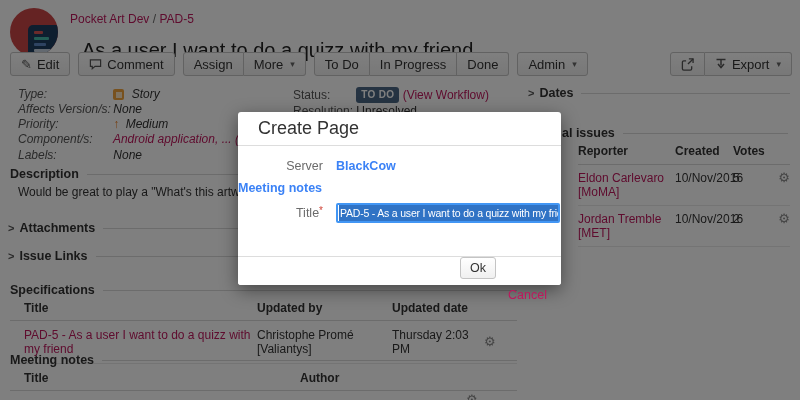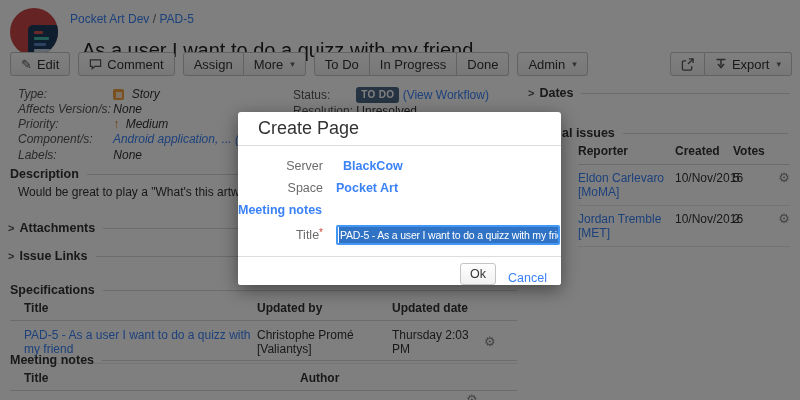--- a/index.html
+++ b/index.html
@@ -1,21 +1,21 @@
 <!DOCTYPE html>
 <html><head>
 <meta charset="utf-8">
 <style>
   html,body{margin:0;padding:0;width:800px;height:400px;overflow:hidden;
     font-family:"Liberation Sans",sans-serif;background:#fff;}
   .abs{position:absolute;}
   .page{position:absolute;inset:0;background:#fff;}
 
   
-  .lnk{color:#3b82f6;text-decoration:none;cursor:pointer;margin-top:31px;}
+  .lnk{color:#be185d;text-decoration:none;cursor:pointer;margin-top:31px;}
 
   
   .avatar{position:absolute;left:10px;top:8px;width:48px;height:48px;border-radius:50%;
     background:#cb4747;overflow:hidden;}
   .avatar .board{position:absolute;right:-3px;bottom:-5px;width:33px;height:36px;
     background:#1d3c5f;border-radius:5px;padding:6px 0 0 6px;box-sizing:border-box;}
   .board i{display:block;height:3px;border-radius:1px;margin-bottom:3px;}
   .b1{width:9px;background:#d65454;}
   .b2{width:15px;background:#44b8a8;}
   .b3{width:12px;background:#5d87c3;}
@@ -75,30 +75,30 @@
   .ic-vot{width:30px;}
   .ic-gear{width:27px;text-align:right;}
 
   
   .overlay{position:absolute;inset:0;background:rgba(0,0,0,0.5);z-index:10;}
   .modal{position:absolute;left:238px;top:112px;width:323px;height:173px;background:#fff;
     border-radius:3px;box-shadow:0 5px 18px rgba(0,0,0,.45);z-index:20;}
   .modal-h{height:33px;line-height:33px;padding-left:20px;font-size:18px;color:#333;
     border-bottom:1px solid #ddd;border-radius:3px 3px 0 0;}
   .mrow{display:flex;align-items:flex-start;margin-bottom:7px;font-size:12.5px;}
-  .mrow:first-child{margin-top:13px;gap:7px;}
+  .mrow:first-child{margin-top:13px;}
   .mlabel{width:85px;text-align:right;color:#6b6b6b;padding-right:13px;line-height:15px;flex:none;}
   .mvalue{font-weight:bold;color:#3b82f6;line-height:15px;}
   .req{color:#d04437;font-size:10px;vertical-align:3px;}
   .fake-input{width:218px;height:16px;border:2px solid #4296f4;border-radius:2px;
     padding:0 1px;overflow:hidden;white-space:nowrap;background:#fff;}
   .fake-input .sel{display:inline-block;background:#3073c5;color:#fff;font-size:10.5px;
     line-height:16px;padding:0 1px;letter-spacing:-0.2px;}
   .modal-f{position:absolute;left:0;right:0;bottom:0;height:28px;border-top:1px solid #ddd;
-    display:flex;align-items:flex-end;justify-content:flex-end;gap:12px;padding-right:14px;
+    display:flex;align-items:flex-start;justify-content:flex-end;gap:12px;padding-right:14px;
     border-radius:0 0 3px 3px;background:#fff;}
   .ok-btn{height:22px;padding:0 9px;font-size:12.5px;}
   .cancel-lnk{font-size:12.5px;}
 </style>
 </head>
 <body>
 
 <div class="page">
 
   <div class="avatar">
@@ -302,24 +302,20 @@
 <div class="overlay"></div>
 
 <div class="modal">
   <div class="modal-h">Create Page</div>
   <div class="modal-b">
     <div class="mrow">
       <span class="mlabel">Server</span>
       <span class="mvalue">BlackCow</span>
     </div>
     <div class="mrow">
-      <span class="mlabel">Space</span>
-      <span class="mvalue">Pocket Art</span>
-    </div>
-    <div class="mrow">
       <span class="mvalue">Meeting notes</span>
     </div>
     <div class="mrow">
       <span class="mlabel"><span>Title</span><sup class="req">*</sup></span>
       <div class="fake-input">
         <span class="sel">PAD-5 - As a user I want to do a quizz with my friend</span>
       </div>
     </div>
   </div>
   <div class="modal-f">

